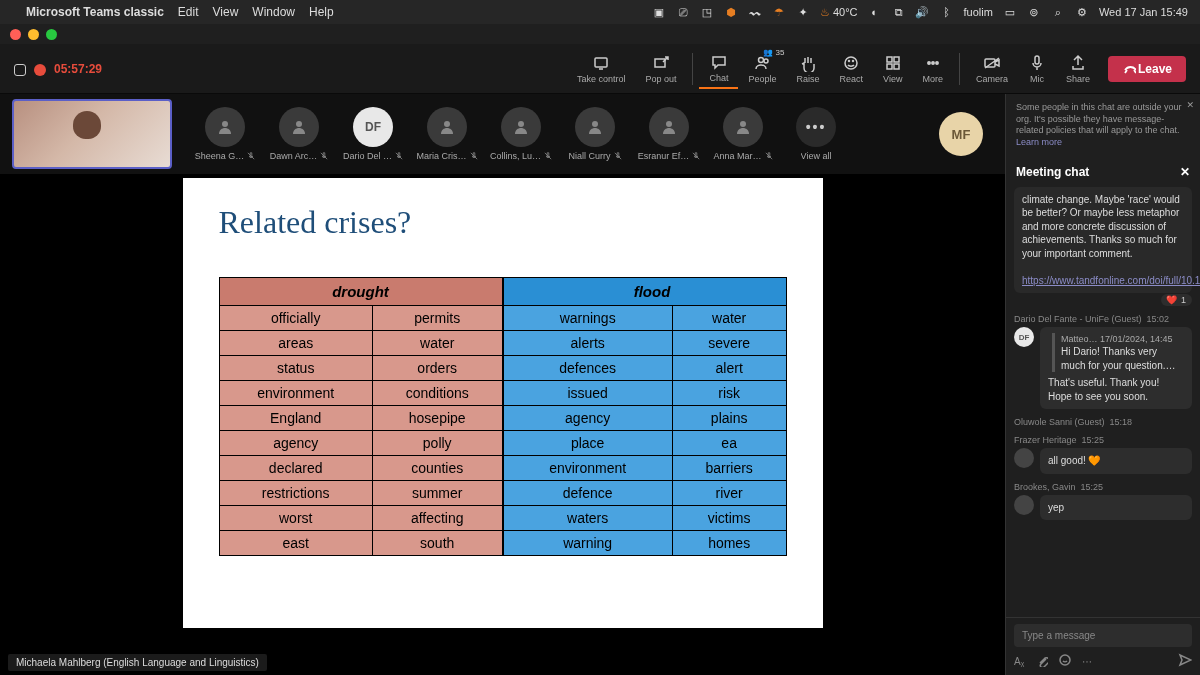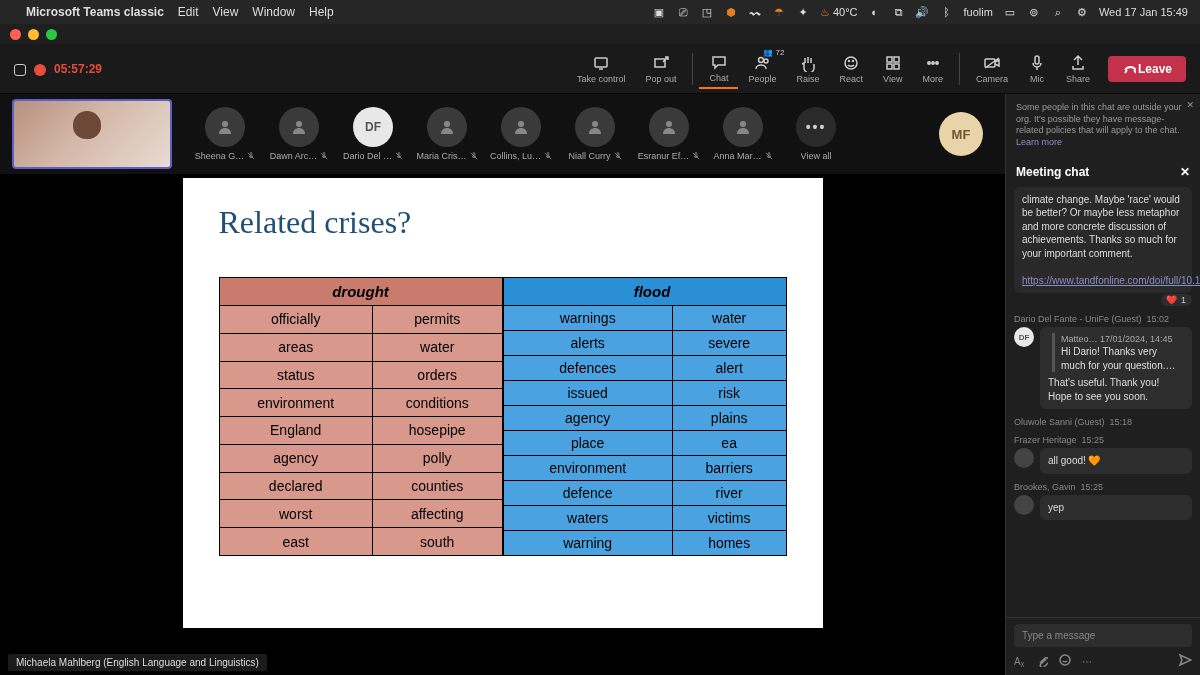--- a/index.html
+++ b/index.html
@@ -160,21 +160,21 @@
         <span class="lbl">Pop out</span>
       </div>
       <div class="sep"></div>
       <div class="ctrl-btn active">
         <svg>
             <path d="M3 4h12v8H8l-3 3v-3H3z"></path>
           </svg>
         <span class="lbl">Chat</span>
       </div>
       <div class="ctrl-btn">
-        <span class="badge">👥 <span>72</span></span>
+        <span class="badge">👥 <span>35</span></span>
         <svg>
             <circle cx="7" cy="6" r="2.5"></circle>
             <circle cx="12" cy="7" r="2"></circle>
             <path d="M2 15c0-3 3-4 5-4s5 1 5 4"></path>
           </svg>
         <span class="lbl">People</span>
       </div>
       <div class="ctrl-btn">
         <svg>
             <path d="M6 9V4m3 5V3m3 6V4m3 6v4a5 5 0 01-10 0V9l-2 1"></path>
@@ -395,20 +395,24 @@
                     <td>England</td>
                     <td>hosepipe</td>
                   </tr>
                   <tr>
                     <td>agency</td>
                     <td>polly</td>
                   </tr>
                   <tr>
                     <td>declared</td>
                     <td>counties</td>
+                  </tr>
+                  <tr>
+                    <td>restrictions</td>
+                    <td>summer</td>
                   </tr>
                   <tr>
                     <td>worst</td>
                     <td>affecting</td>
                   </tr>
                   <tr>
                     <td>east</td>
                     <td>south</td>
                   </tr>
                 </tbody>

